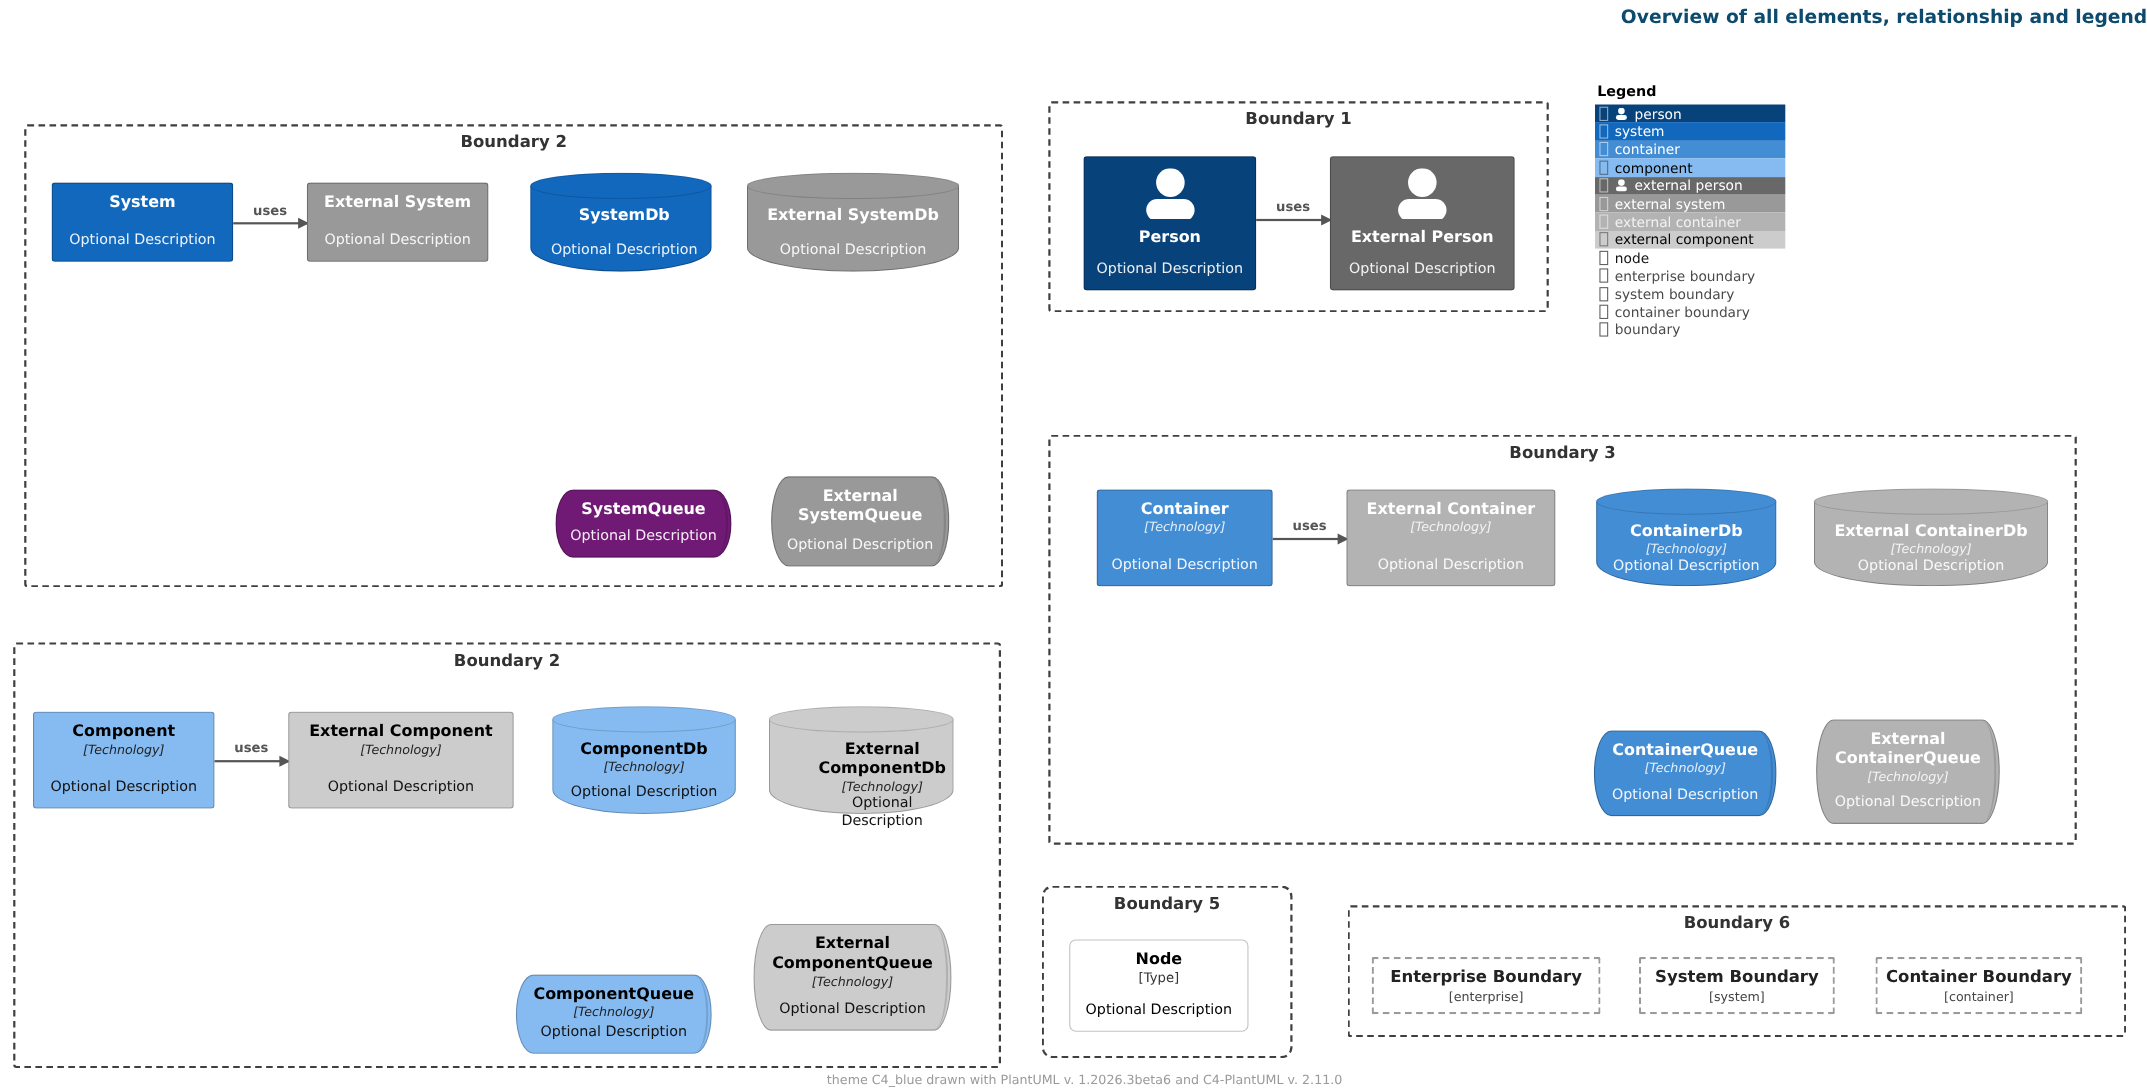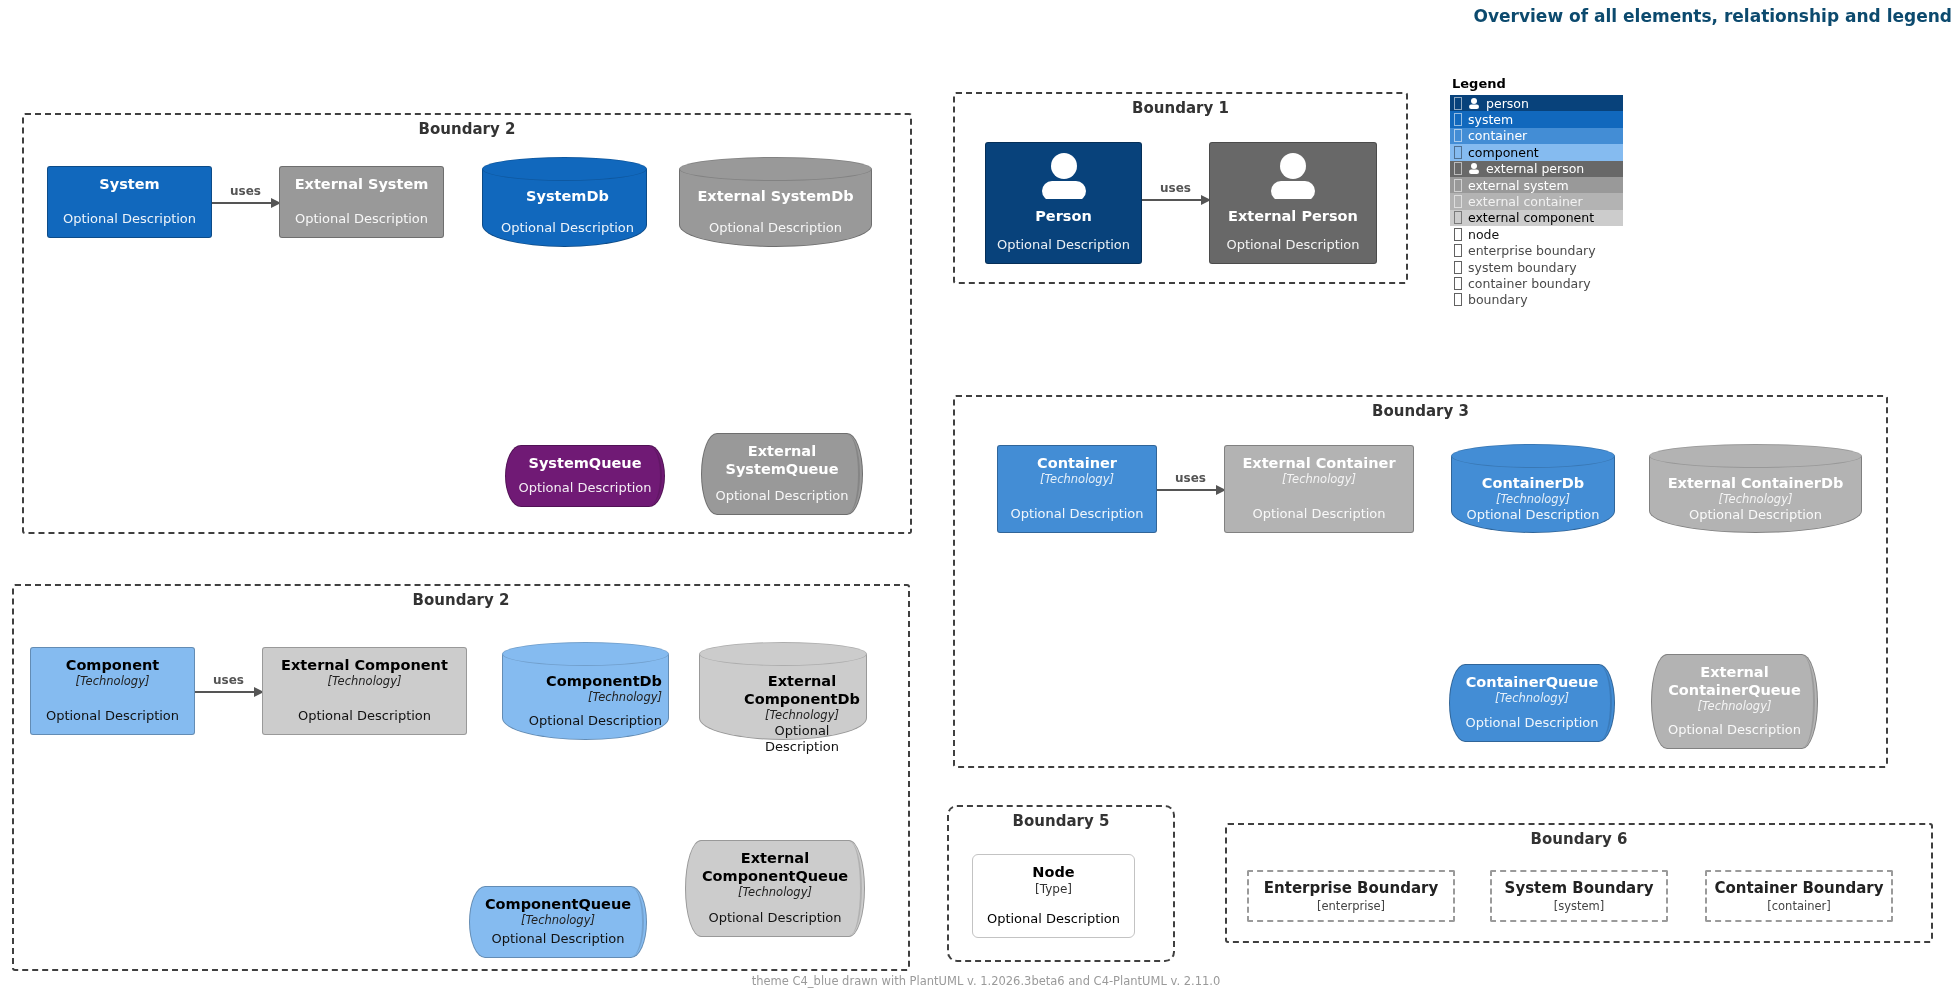--- a/index.html
+++ b/index.html
@@ -270,21 +270,21 @@
       <span class="rel-label">uses</span>
       <div class="rel-line"></div>
     </div>
 
     <div class="el light" style="left:248px;top:61px;width:205px;height:88px;background:#CCCCCC;">
       <div class="el-title">External Component</div>
       <div class="el-tech">[Technology]</div>
       <div class="el-desc">Optional Description</div>
     </div>
 
-    <div class="el light db" style="left:488px;top:68px;width:167px;height:86px;background:#85BBF0;align-items:flex-end;">
+    <div class="el light db" style="left:488px;top:68px;width:167px;height:86px;background:#85BBF0;">
       <div class="el-title">ComponentDb</div>
       <div class="el-tech">[Technology]</div>
       <div class="el-desc">Optional Description</div>
     </div>
 
     <div class="el light db" style="left:685px;top:68px;width:168px;height:86px;background:#CCCCCC;padding-left:44px;">
       <div class="el-title">External ComponentDb</div>
       <div class="el-tech">[Technology]</div>
       <div class="el-desc">Optional Description</div>
     </div>

